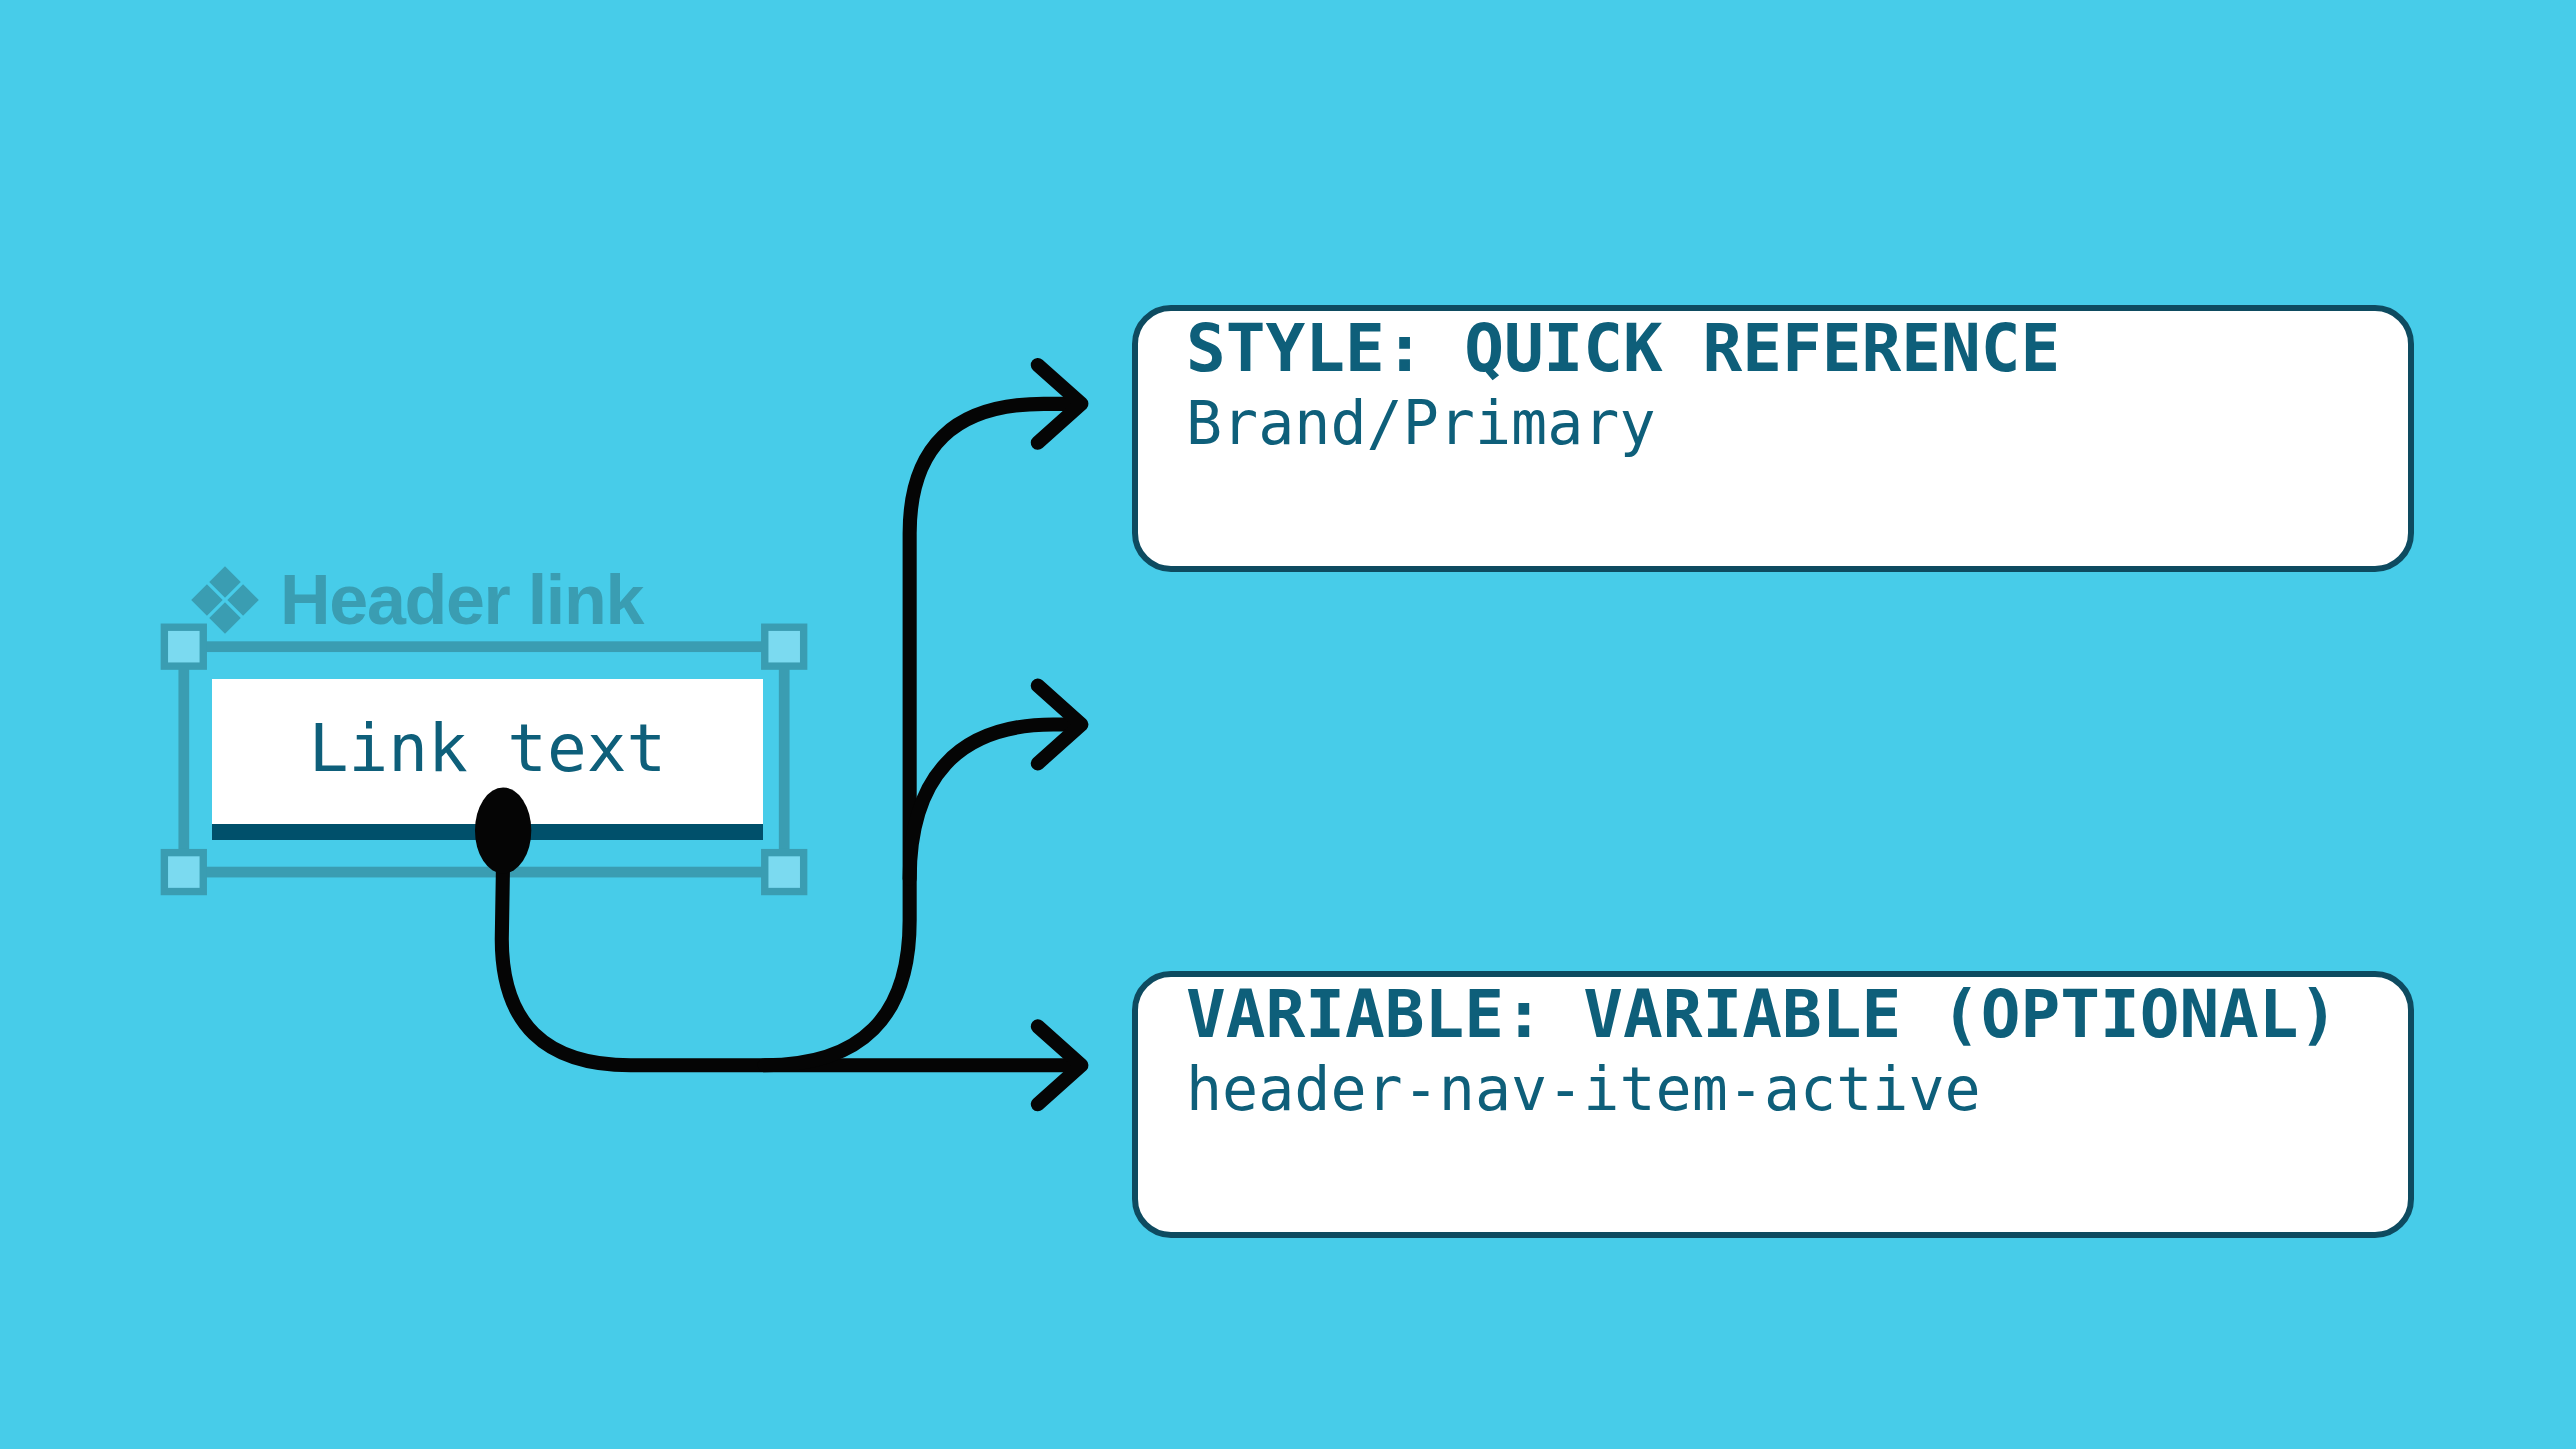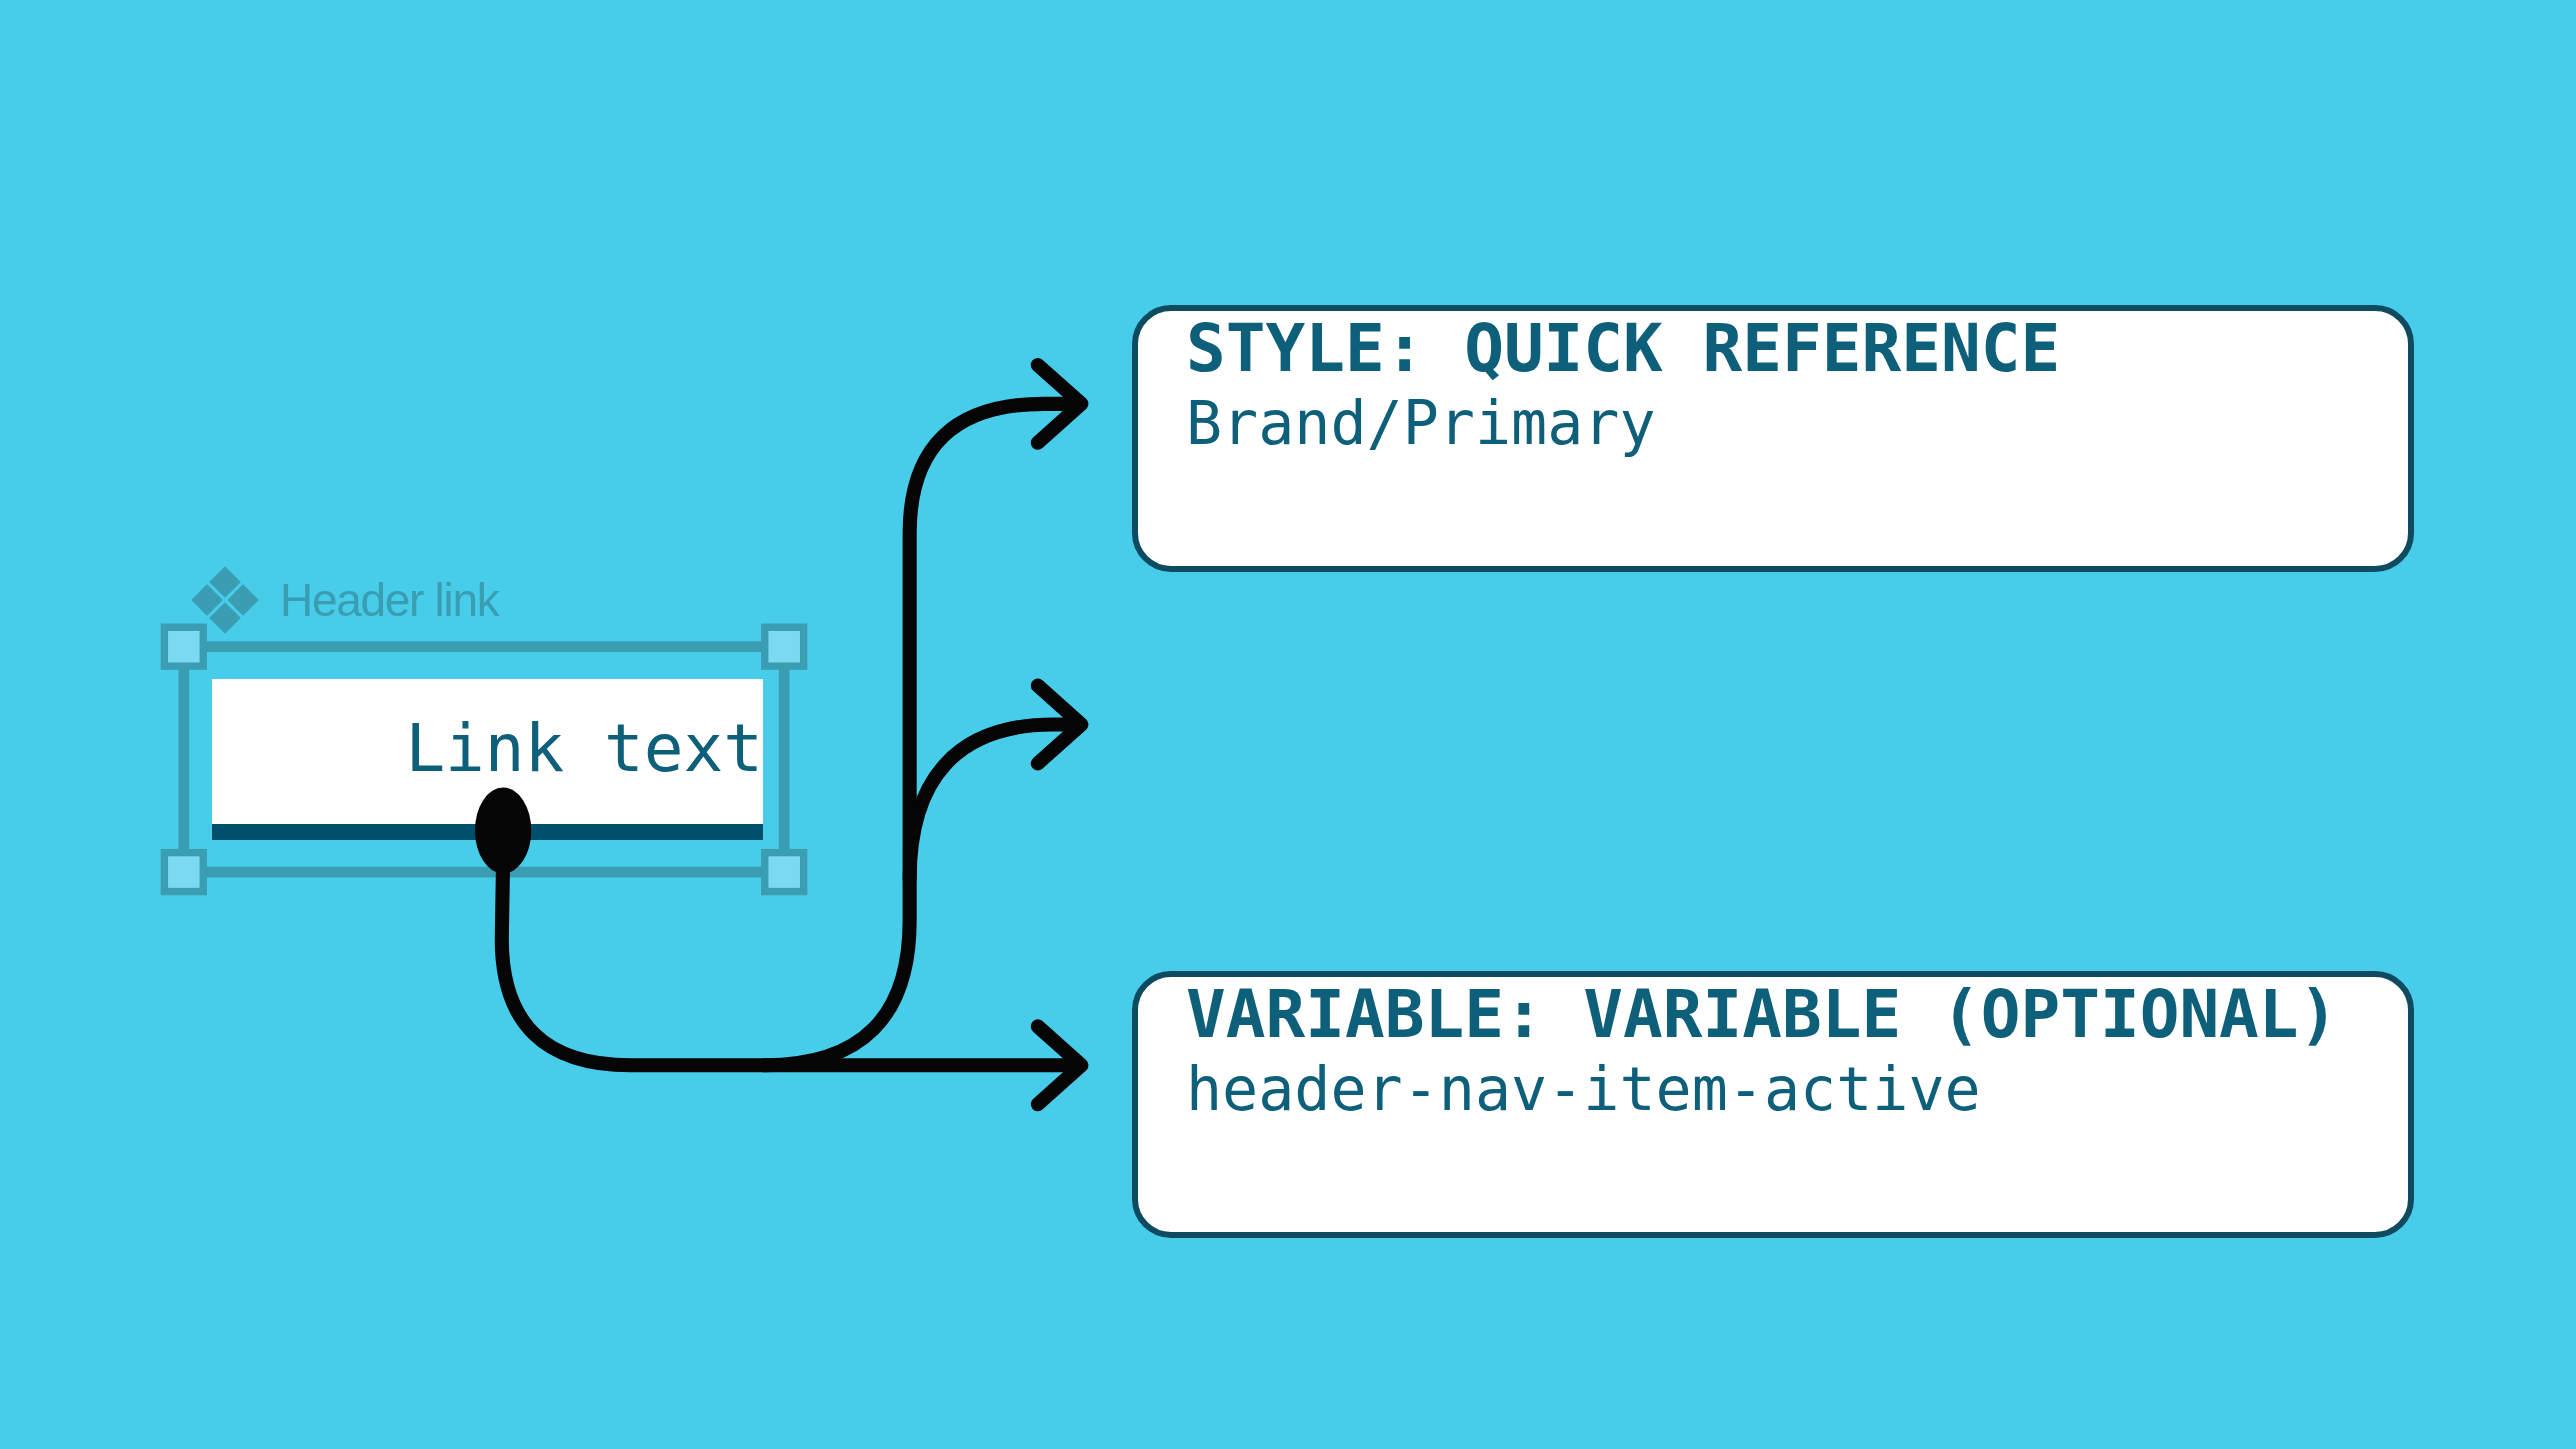--- a/index.html
+++ b/index.html
@@ -27,38 +27,38 @@
     align-items: center;
     gap: 20px;
   }
   .component-label .icon svg {
     display: block;
     width: 70px;
     height: 70px;
   }
   .component-label .name {
     font-family: "Liberation Sans", sans-serif;
-    font-weight: normal;
-    font-size: 46px;
+    font-weight: bold;
+    font-size: 70px;
     letter-spacing: -1.3px;
     color: var(--frame, #3A9DB2);
     white-space: nowrap;
   }
 
   
   .link-box {
     position: absolute;
     left: 212px;
     top: 679px;
     width: 551px;
     height: 161px;
     background: var(--box-fill, #FFFFFF);
     display: flex;
     align-items: center;
-    justify-content: flex-end;
+    justify-content: center;
     padding-bottom: 23px;
     box-sizing: border-box;
   }
   .link-box .link-text {
     font-size: 66px;
     color: var(--text-dark, #0E5F7A);
     white-space: nowrap;
   }
   .link-box .underline {
     position: absolute;

